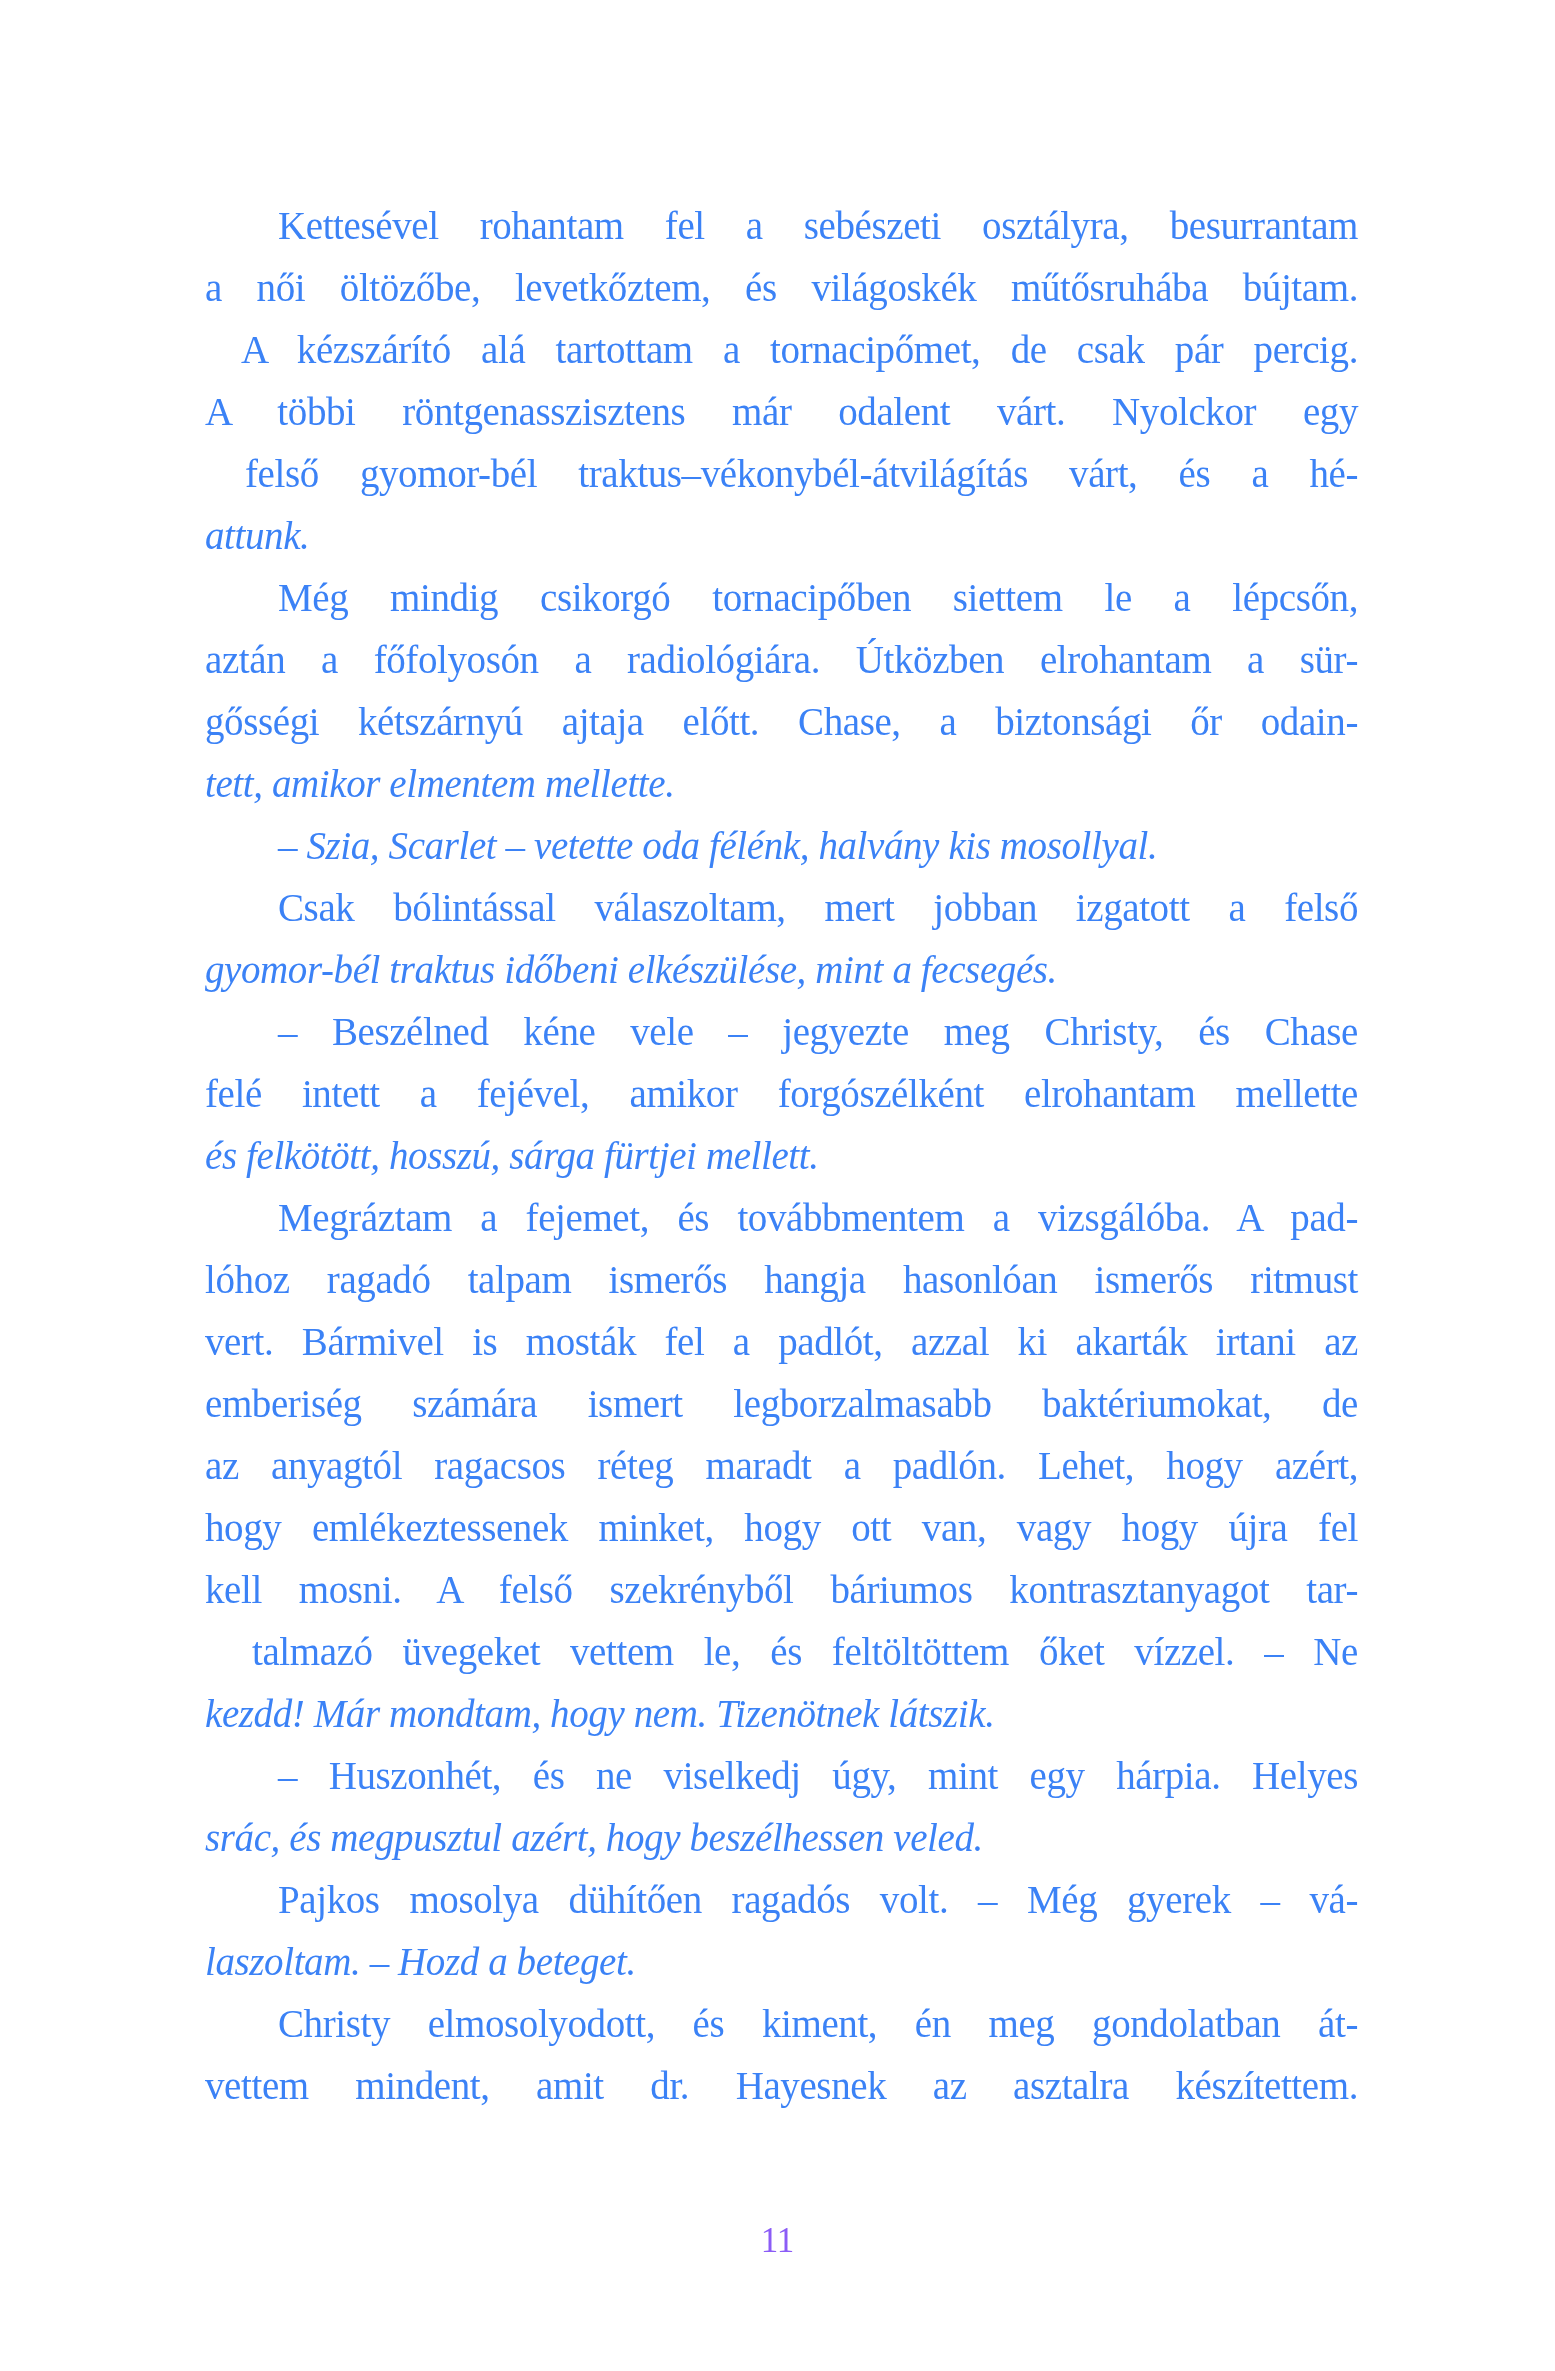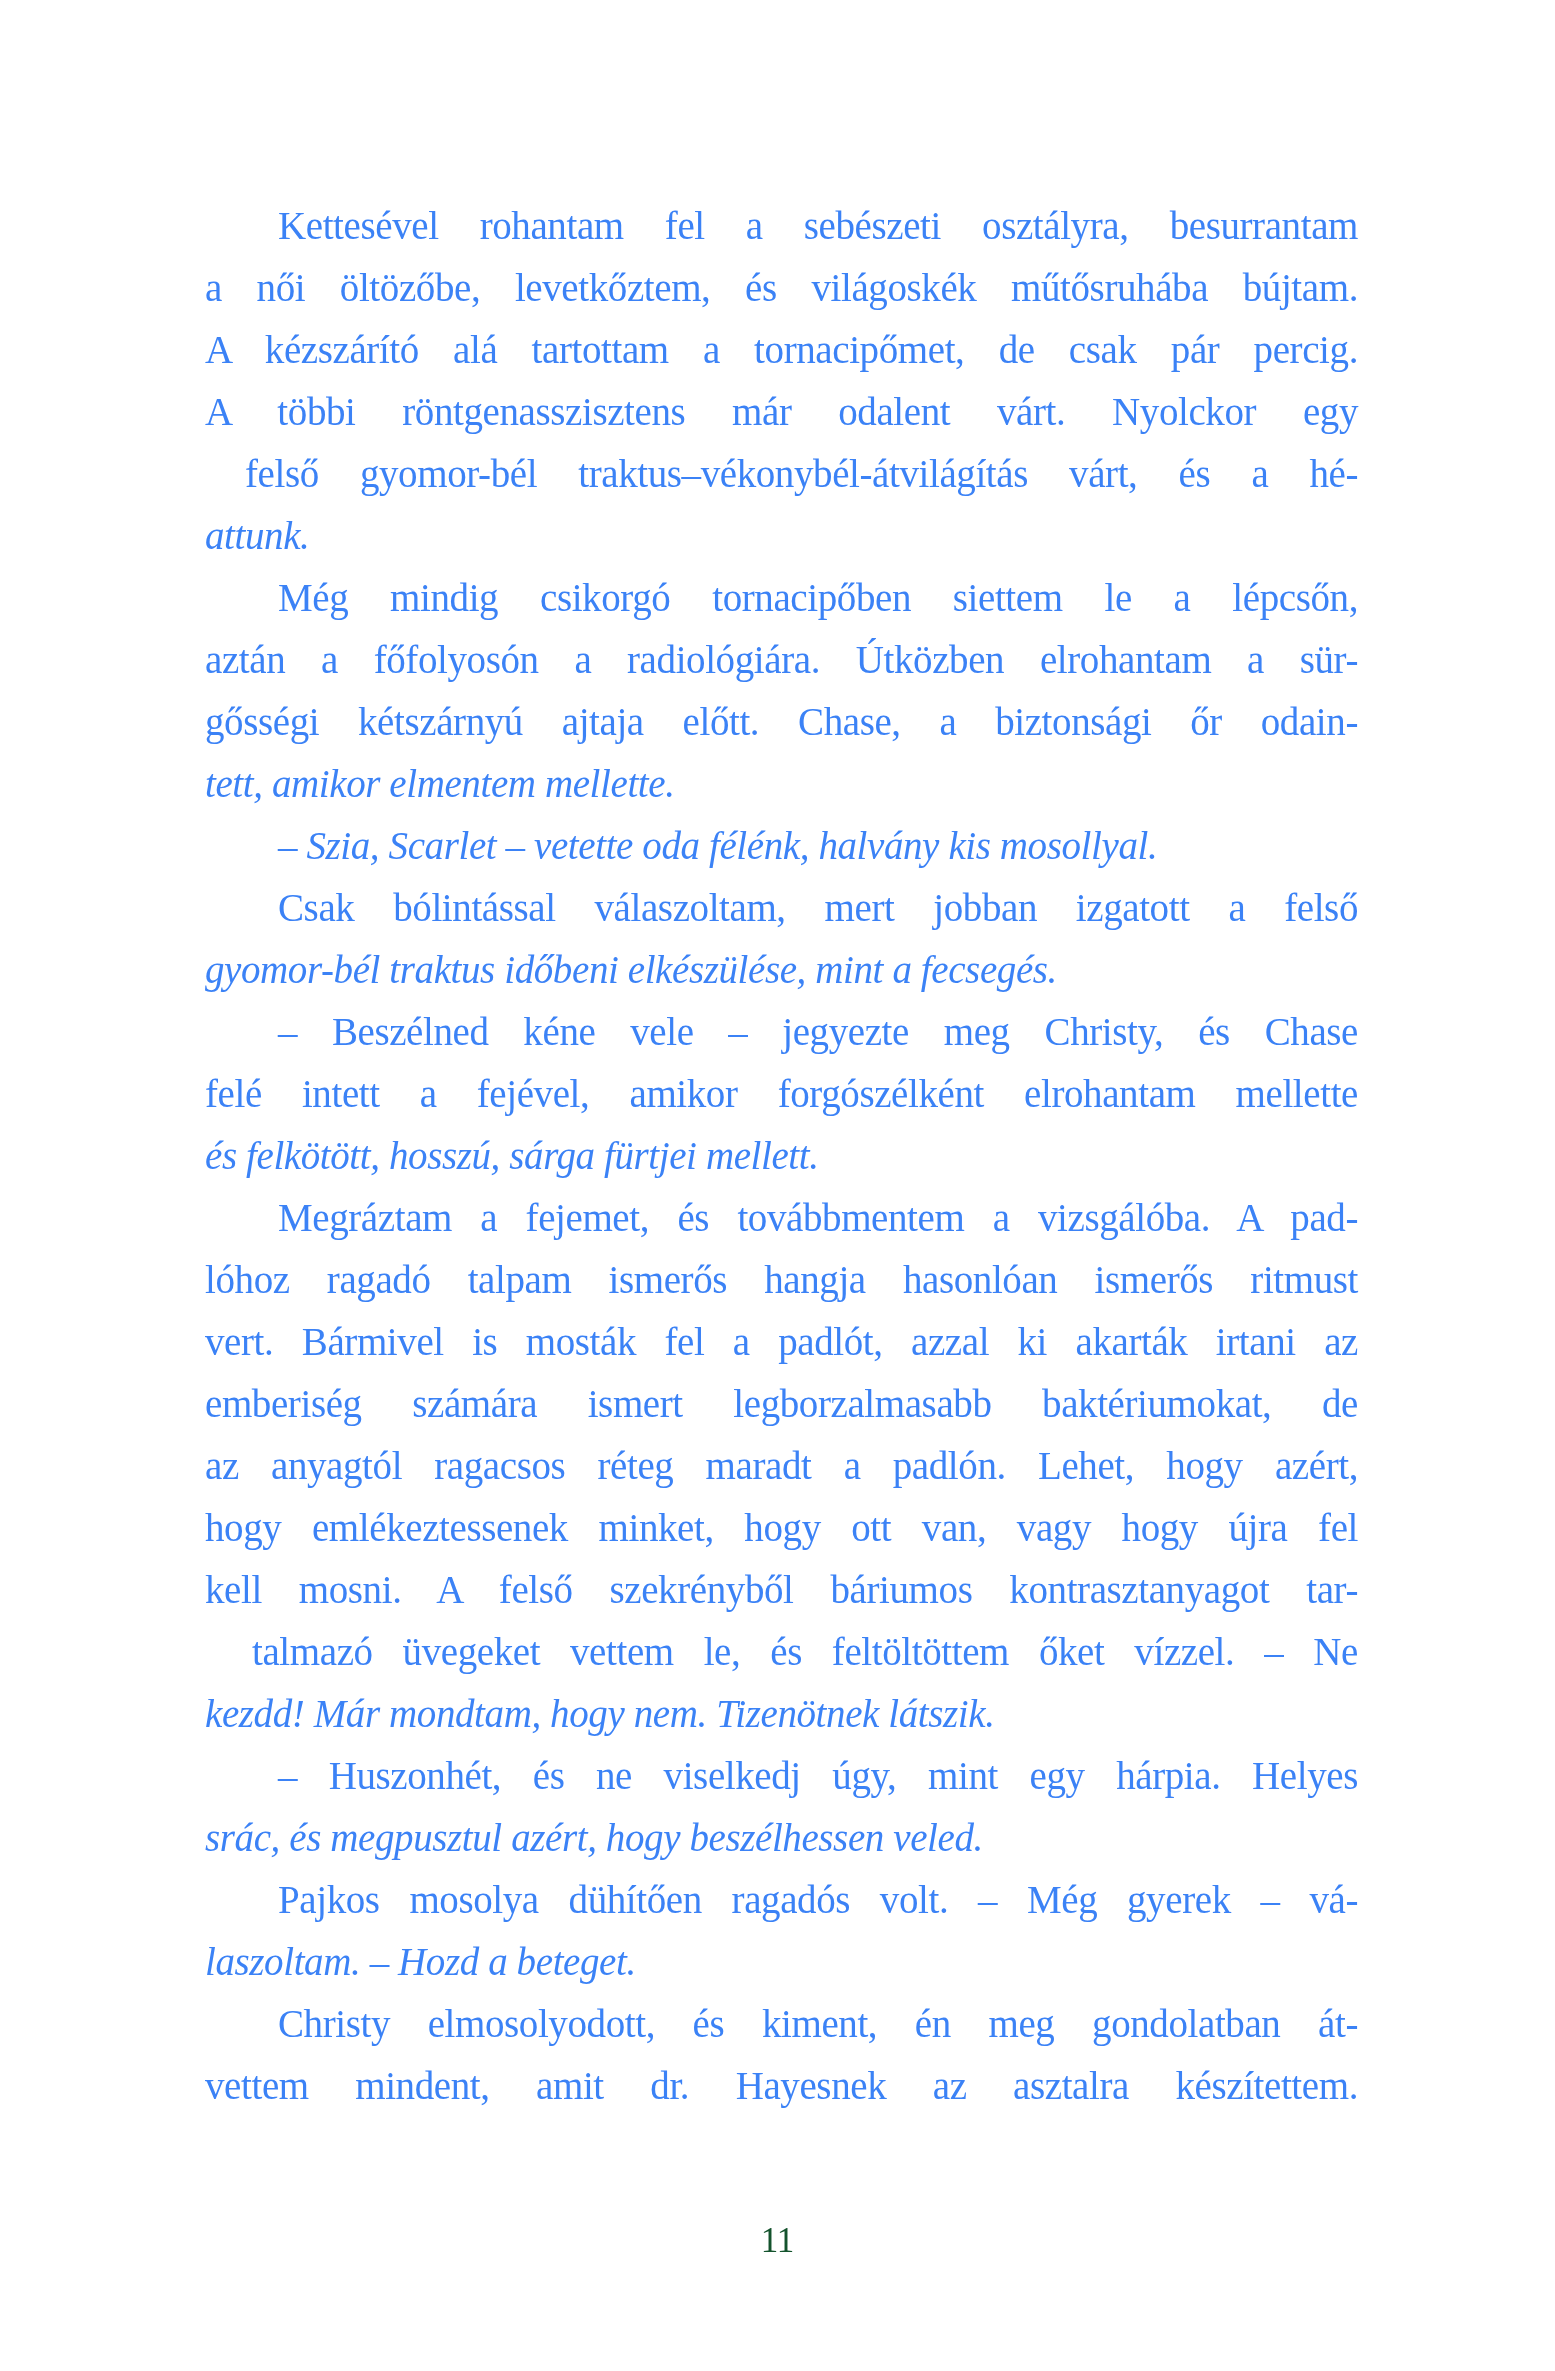--- a/index.html
+++ b/index.html
@@ -25,32 +25,32 @@
     }
     .line.last { text-align-last: left; text-align: center; font-style: italic; }
     .line.indent { padding-left: 73px; }
     .folio {
       position: absolute;
       left: 0; width: 1555px;
       top: 2221px;
       text-align: center;
       font-family: "Liberation Serif", "DejaVu Serif", serif;
       font-size: 35px;
-      color: #14532d;
+      color: #8b5cf6;
     }
   </style>
 </head>
 <body>
 
 <div class="page">
 
   <div>
     <span class="line indent" style="white-space: normal;">Kettesével rohantam fel a sebészeti osztályra, besurrantam</span>
     <span class="line" style="white-space: normal;">a női öltözőbe, levetkőztem, és világoskék műtősruhába bújtam.</span>
-    <span class="line" style="white-space: normal;">A kézszárító alá tartottam a tornacipőmet, de csak pár percig.</span>
+    <span class="line" style="white-space: normal; margin-left: 36px;">A kézszárító alá tartottam a tornacipőmet, de csak pár percig.</span>
     <span class="line" style="white-space: normal;">A többi röntgenasszisztens már odalent várt. Nyolckor egy</span>
     <span class="line" style="white-space: normal; margin-left: 40px;">felső gyomor-bél traktus–vékonybél-átvilágítás várt, és a hé-</span>
     <span class="line last" style="white-space: normal;">attunk.</span>
   </div>
 
   <div>
     <span class="line indent" style="white-space: normal;">Még mindig csikorgó tornacipőben siettem le a lépcsőn,</span>
     <span class="line" style="white-space: normal;">aztán a főfolyosón a radiológiára. Útközben elrohantam a sür-</span>
     <span class="line" style="white-space: normal;">gősségi kétszárnyú ajtaja előtt. Chase, a biztonsági őr odain-</span>
     <span class="line last" style="white-space: normal;">tett, amikor elmentem mellette.</span>

